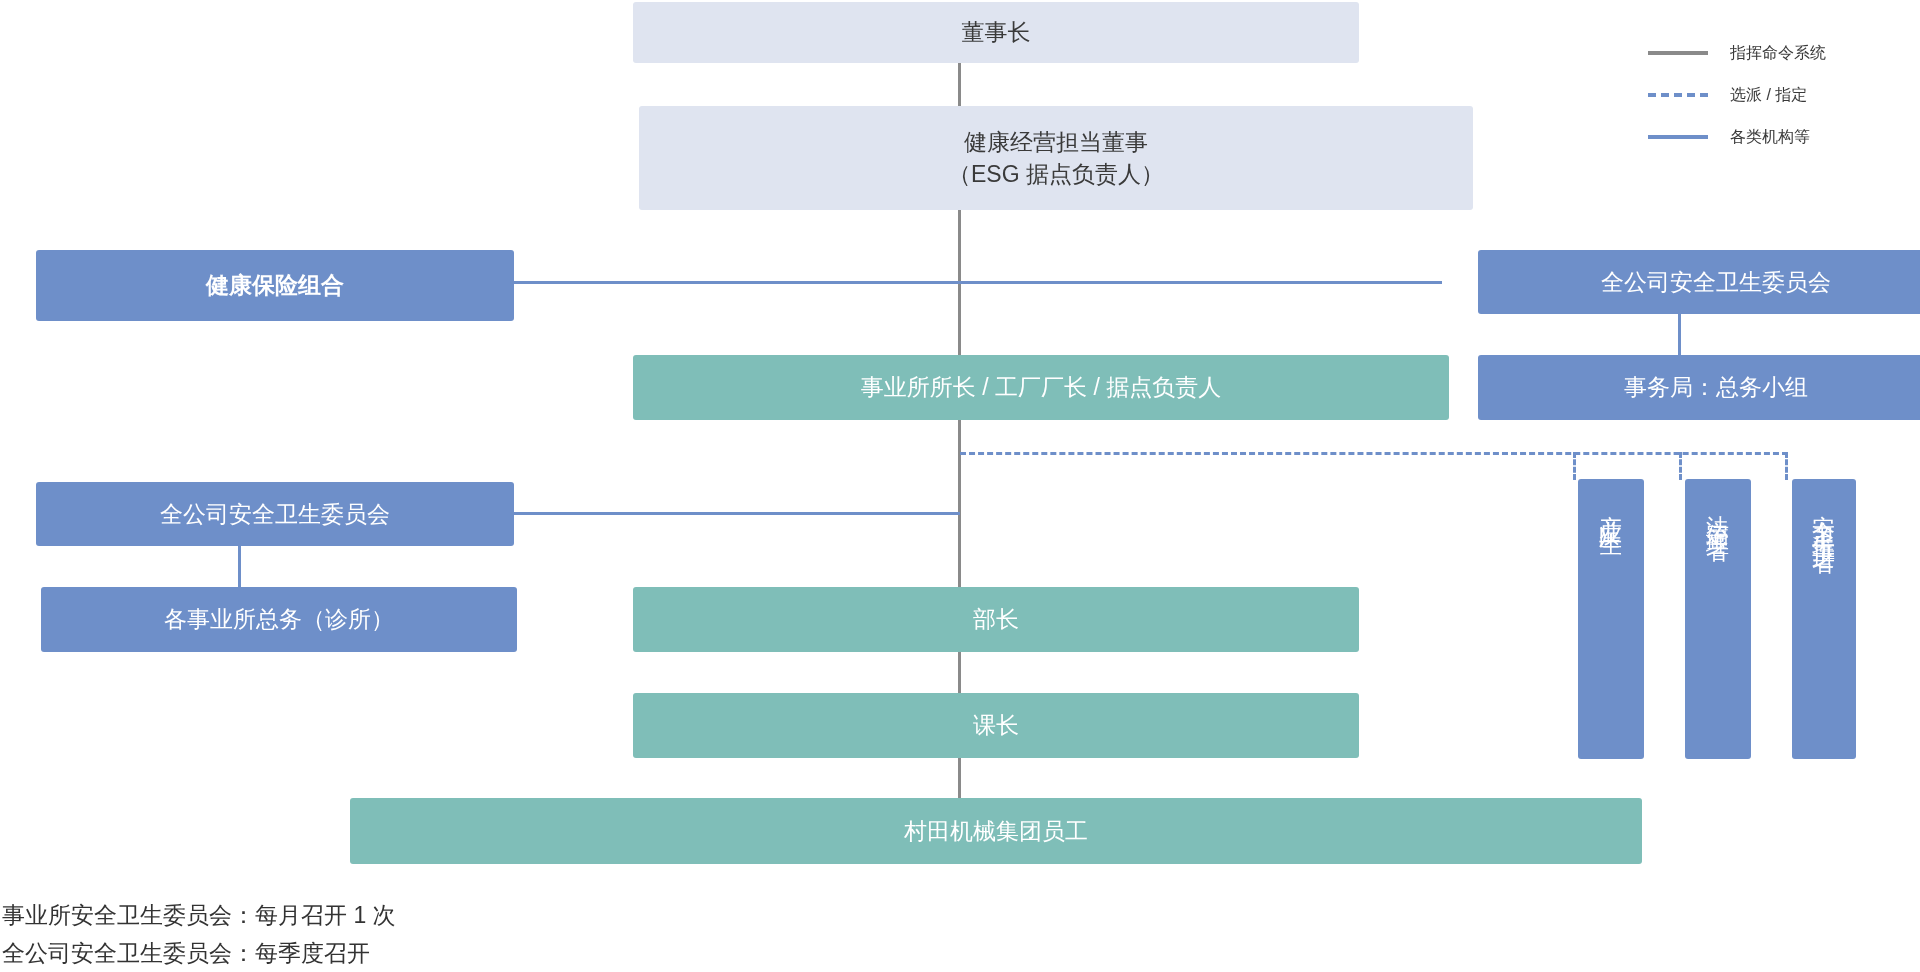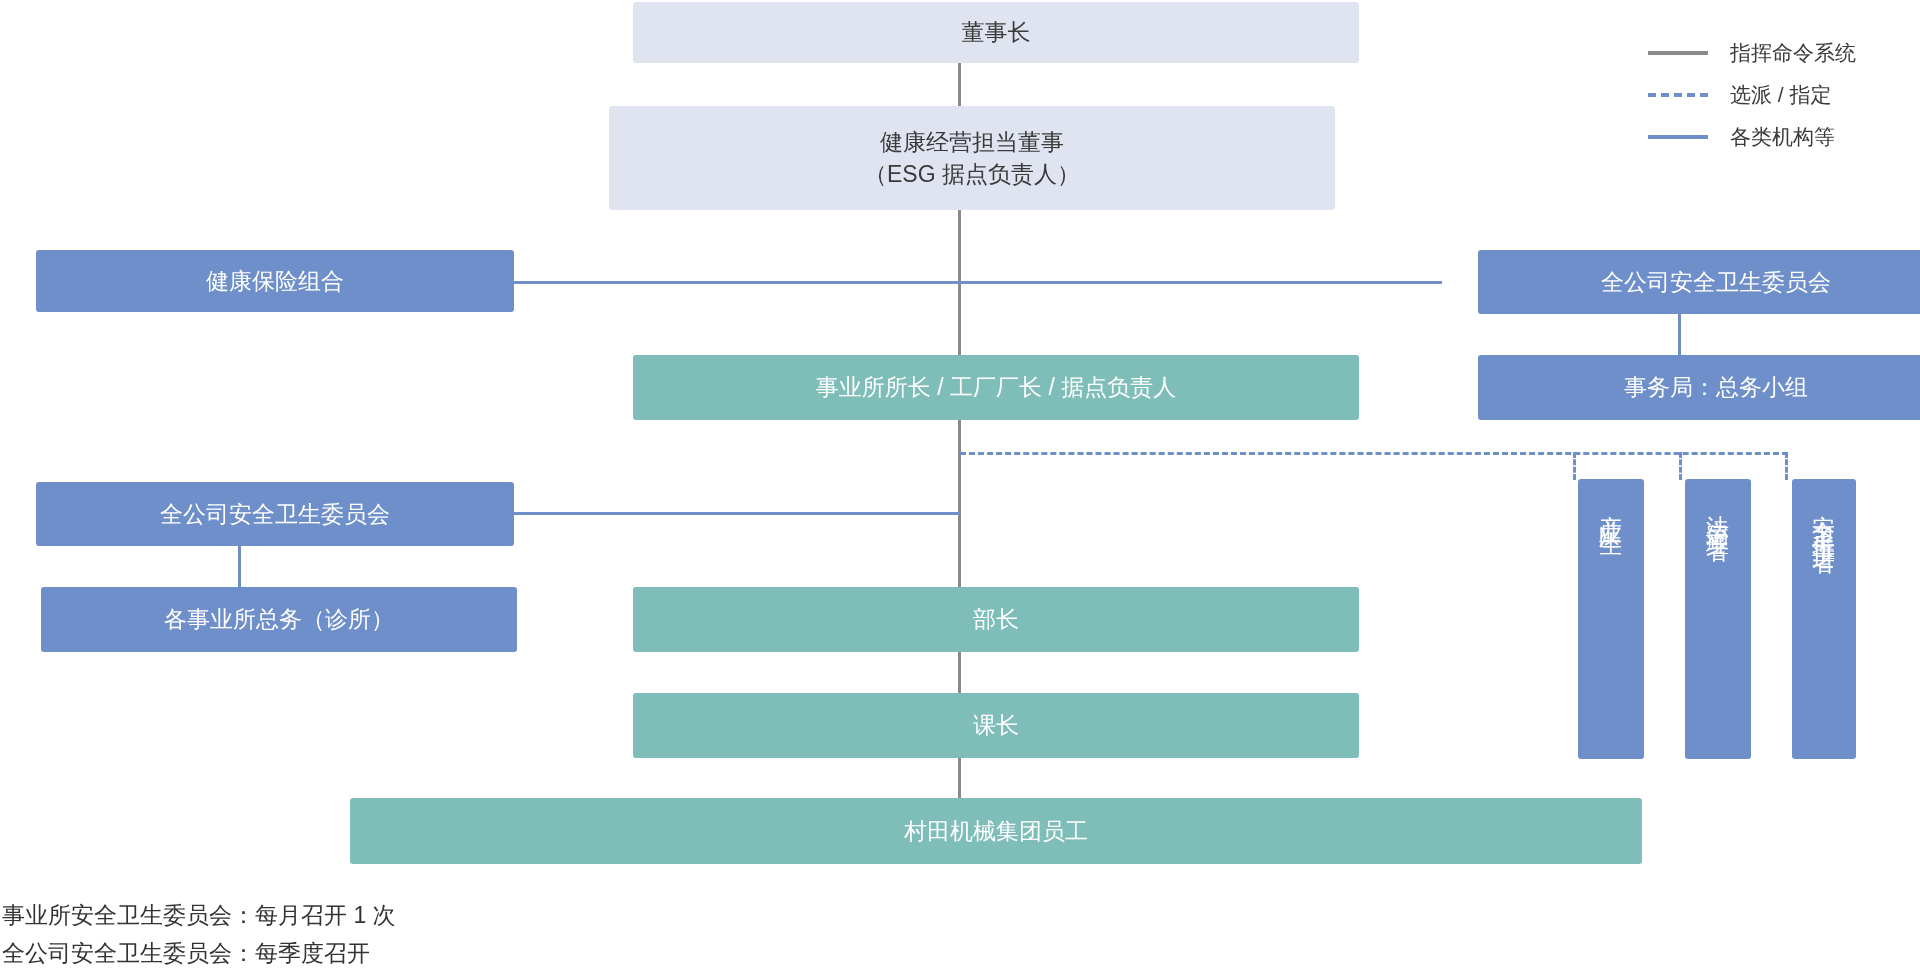--- a/index.html
+++ b/index.html
@@ -45,21 +45,21 @@
     left: 1648px;
     display: flex;
     align-items: center;
     gap: 22px;
     height: 30px;
   }
   .swatch { width: 60px; height: 0; }
   .swatch.cmd { border-top: 4px solid #8a8a8a; }
   .swatch.appoint { border-top: 4px dashed #6e8fc9; }
   .swatch.org { border-top: 4px solid #6e8fc9; }
-  .legend-label { font-size: 21px; color: #3a3a3a; white-space: nowrap; }
+  .legend-label { font-size: 16px; color: #3a3a3a; white-space: nowrap; }
   .footnote {
     position: absolute;
     left: 2px;
     font-size: 23px;
     color: #333333;
     white-space: nowrap;
   }
 </style>
 </head>
 <body>
@@ -79,46 +79,46 @@
 
   <div class="line dash-h" style="left:960px;  top:452px; width:828px;"></div>
   <div class="line dash-v" style="left:1573px; top:452px; height:28px;"></div>
   <div class="line dash-v" style="left:1679px; top:452px; height:28px;"></div>
   <div class="line dash-v" style="left:1785px; top:452px; height:28px;"></div>
 
   <div class="box exec" style="left:597px; top:2px; width:726px; height:61px;">
     <span>董事长</span>
   </div>
 
-  <div class="box exec two-line" style="left:573px; top:106px; width:726px; height:104px;">
+  <div class="box exec two-line" style="left:603px; top:106px; width:834px; height:104px;">
     <span>健康经营担当董事</span>
     <span>（ESG 据点负责人）</span>
   </div>
 
-  <div class="box blue" style="left:0px; top:250px; width:478px; height:62px;">
+  <div class="box blue" style="left:0px; top:250px; width:478px; height:71px;font-weight:bold;">
     <span>健康保险组合</span>
   </div>
 
   <div class="box blue" style="left:1442px; top:355px; width:476px; height:65px;">
     <span>事务局：总务小组</span>
   </div>
 
   <div class="box blue" style="left:1442px; top:250px; width:476px; height:64px;">
     <span>全公司安全卫生委员会</span>
   </div>
 
   <div class="box blue" style="left:0px; top:482px; width:478px; height:64px;">
     <span>全公司安全卫生委员会</span>
   </div>
 
   <div class="box blue" style="left:5px; top:587px; width:476px; height:65px;">
     <span>各事业所总务（诊所）</span>
   </div>
 
-  <div class="box teal" style="left:597px; top:355px; width:726px; height:65px;">
+  <div class="box teal" style="left:597px; top:355px; width:816px; height:65px;">
     <span>事业所所长 / 工厂厂长 / 据点负责人</span>
   </div>
 
   <div class="box teal" style="left:597px; top:693px; width:726px; height:65px;">
     <span>课长</span>
   </div>
 
   <div class="box teal" style="left:597px; top:587px; width:726px; height:65px;">
     <span>部长</span>
   </div>

